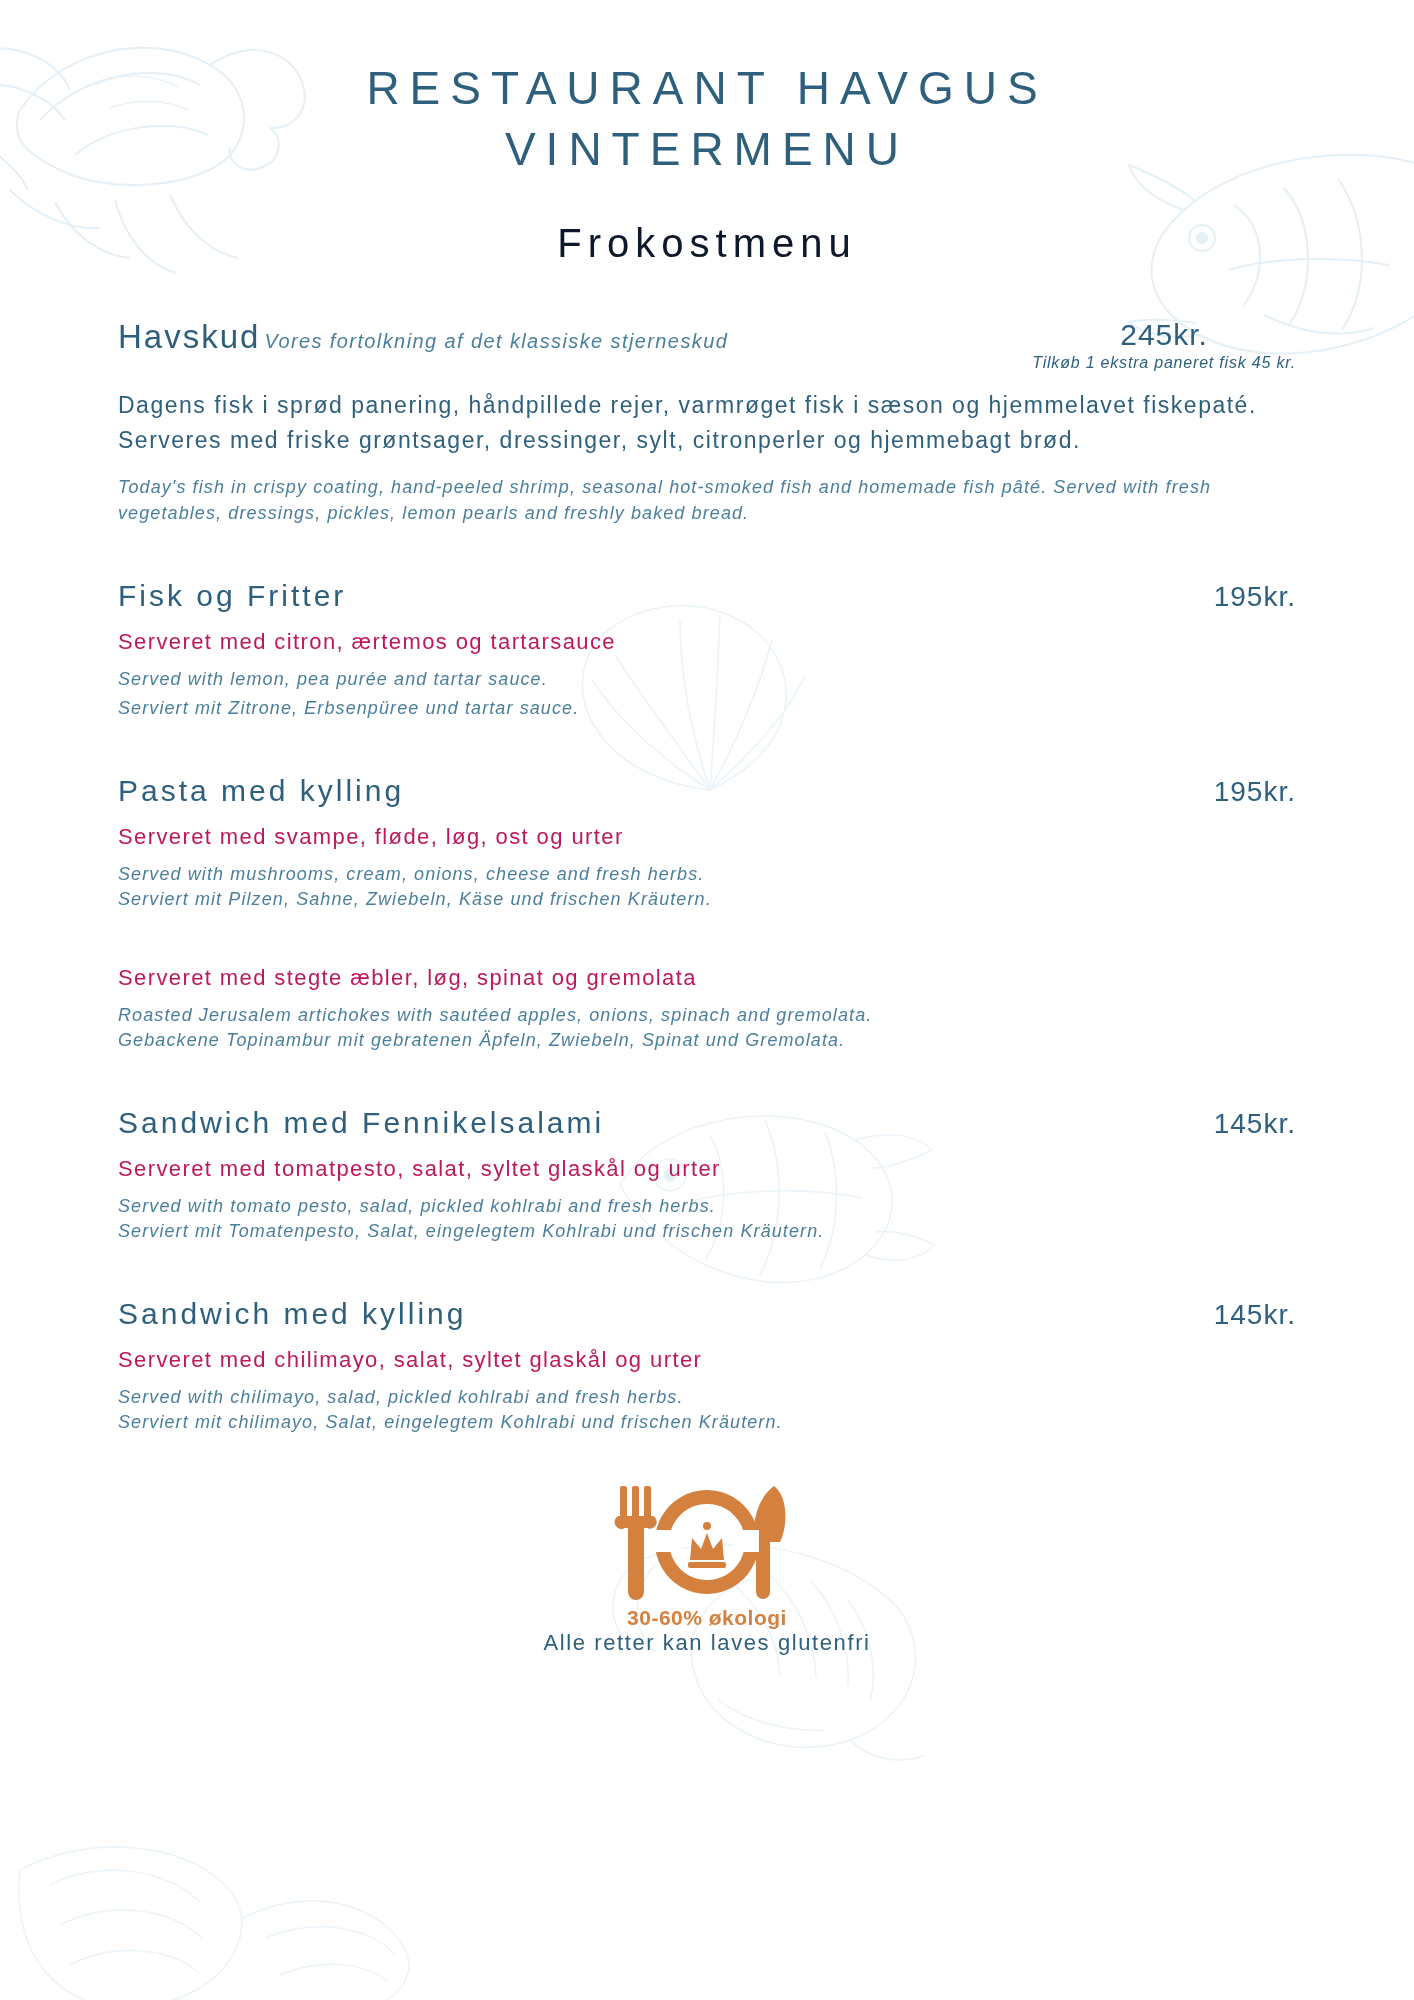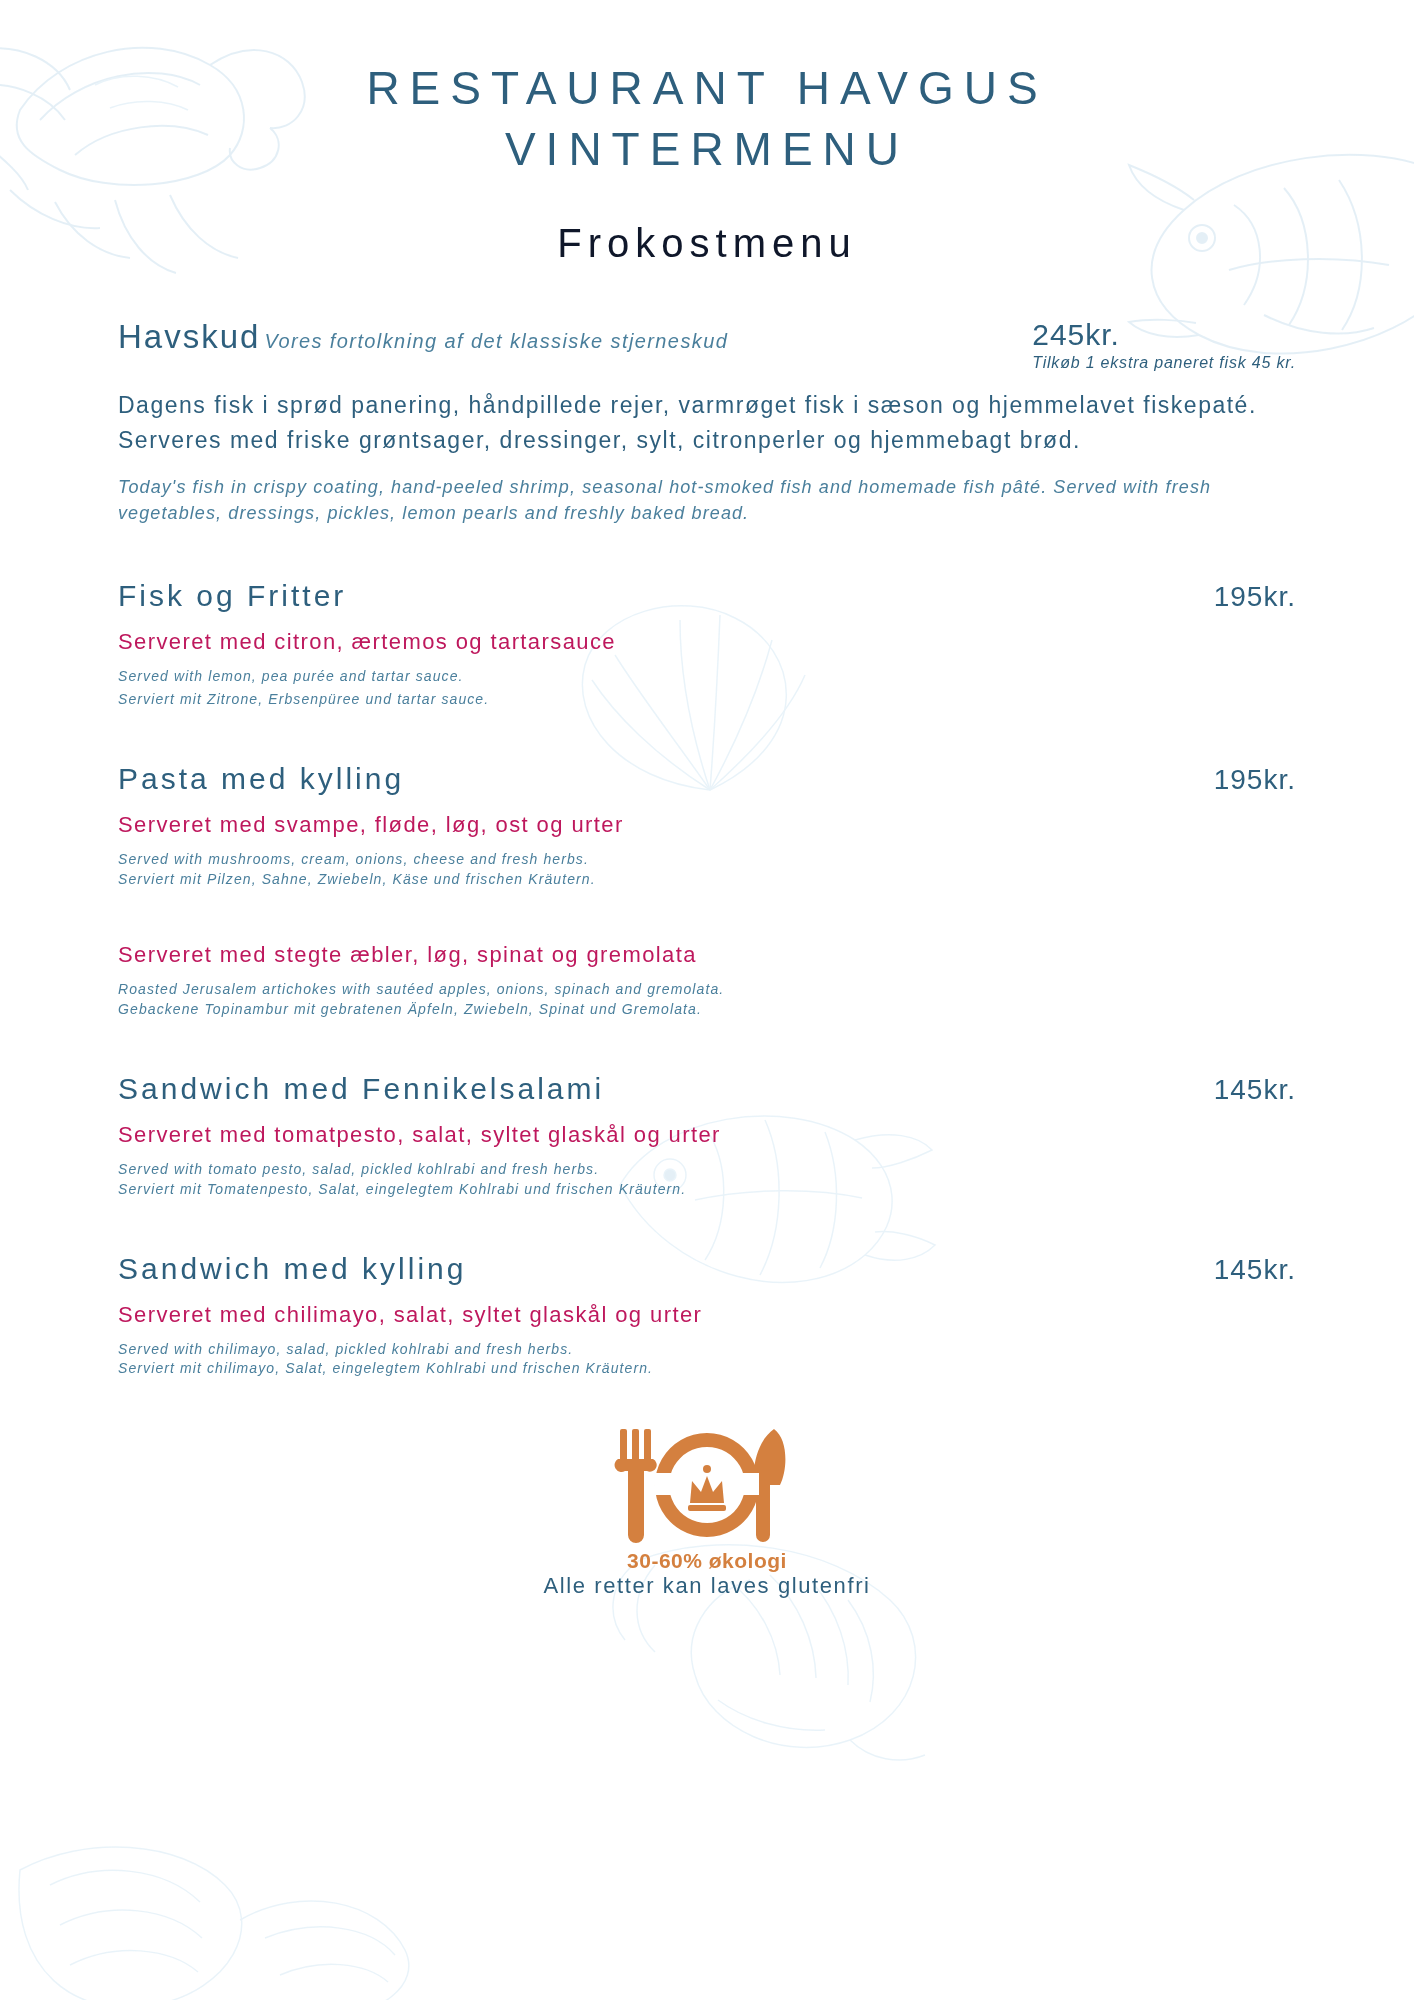--- a/index.html
+++ b/index.html
@@ -77,21 +77,21 @@
     white-space: nowrap;
   }
   .feature-tagline {
     font-size: 20px;
     font-style: italic;
     letter-spacing: 1.4px;
     color: #4a7f9c;
     margin-left: 4px;
   }
   .feature-price-wrap {
-    text-align: left;
+    text-align: center;
     flex: 0 0 auto;
     padding-left: 18px;
   }
   .feature-price {
     font-size: 30px;
     letter-spacing: 1px;
     color: #2e5f7d;
   }
   .feature-addon {
     font-size: 16px;
@@ -139,21 +139,21 @@
     color: #2e5f7d;
     white-space: nowrap;
   }
   .dish-desc {
     font-size: 22px;
     letter-spacing: 1.4px;
     color: #be185d;
     margin-top: 16px;
   }
   .dish-trans {
-    font-size: 14px;
+    font-size: 18px;
     font-style: italic;
     letter-spacing: 1.1px;
     line-height: 1.42;
     color: #4a7f9c;
     margin-top: 12px;
     white-space: pre-line;
   }
 
   
   .footer {

